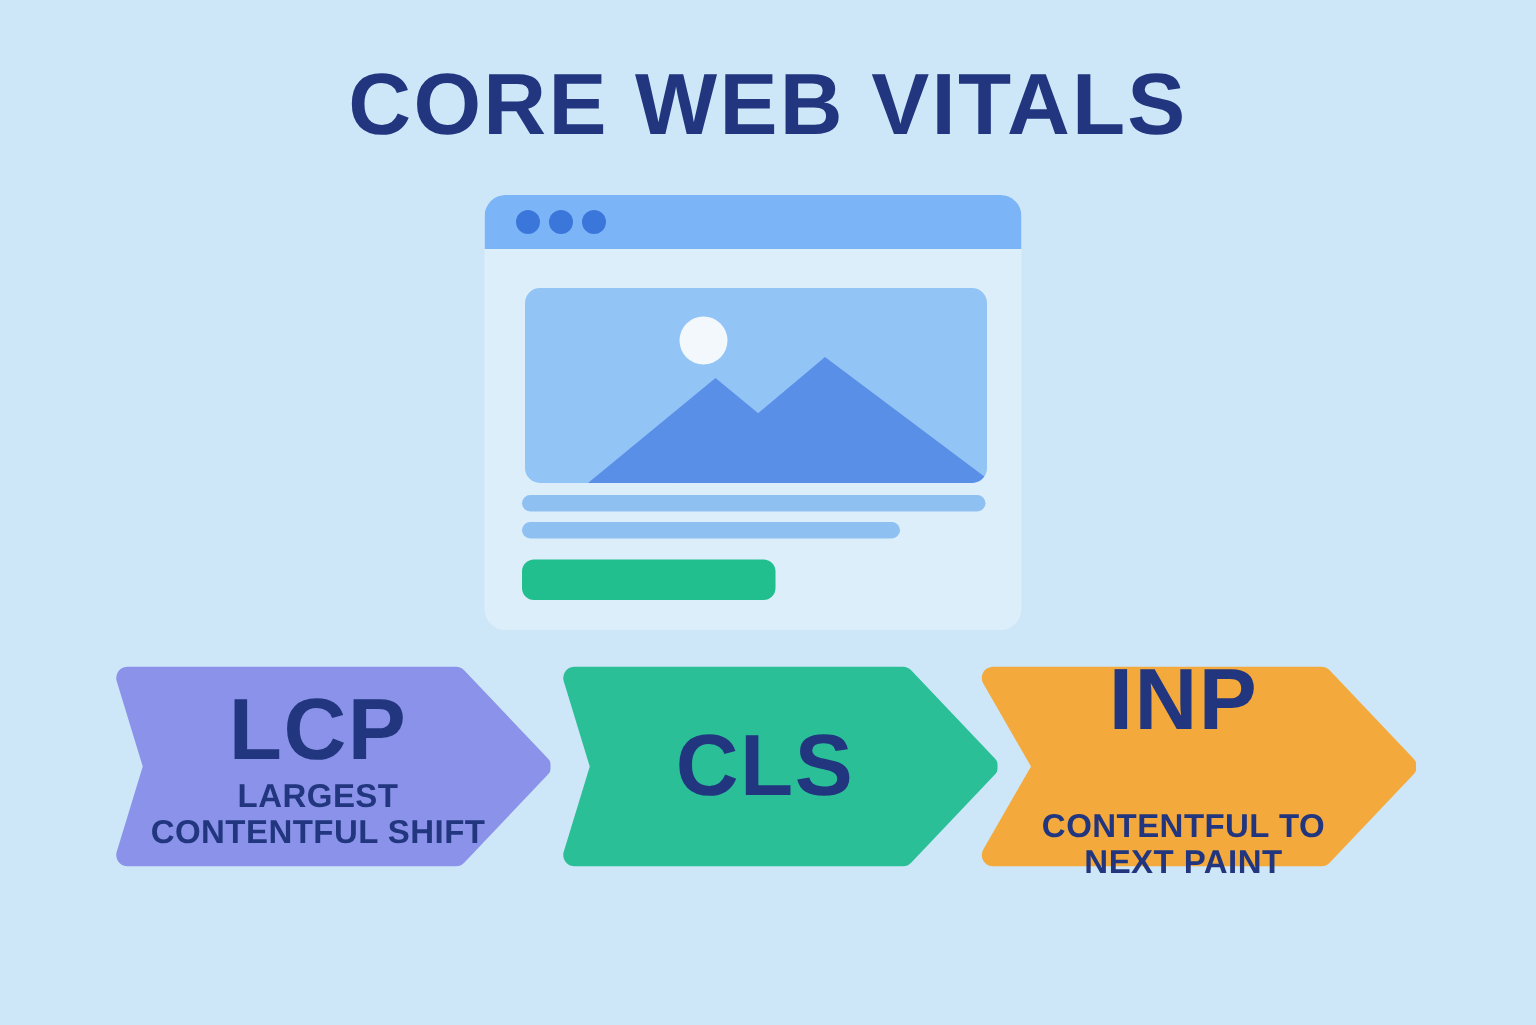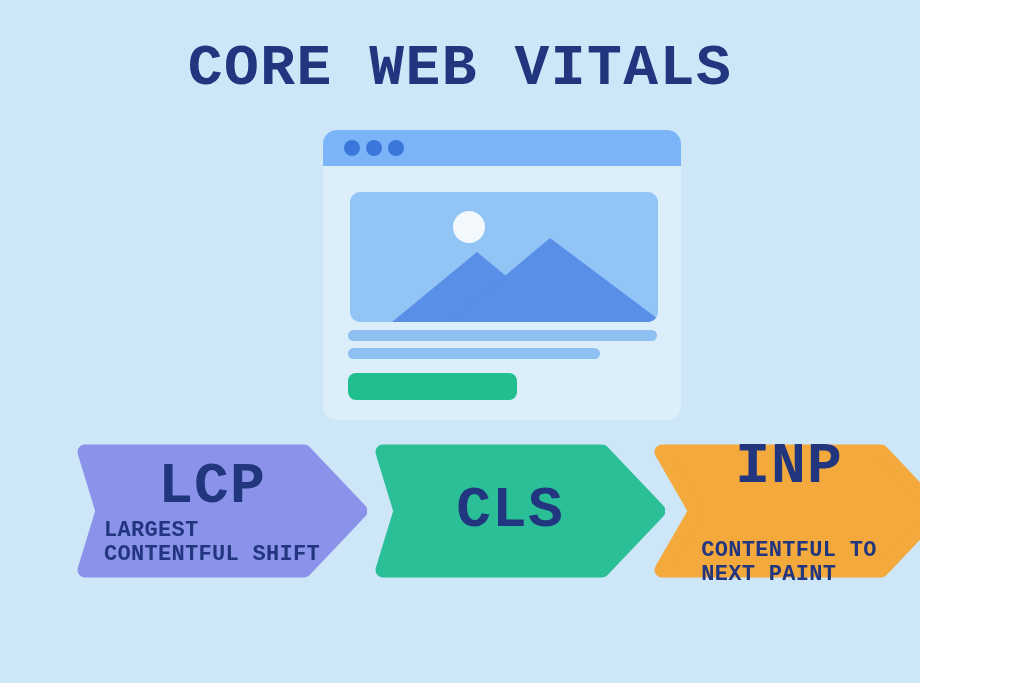--- a/index.html
+++ b/index.html
@@ -1,22 +1,21 @@
 <!DOCTYPE html>
 <html><head>
 <meta charset="utf-8">
 <style>
   html, body { margin: 0; padding: 0; }
   body { font-family: "Liberation Sans", sans-serif; }
   .canvas {
     position: relative;
-    width: 920px;
+    width: 1024px;
     height: 683px;
     overflow: hidden;
-    font-family: Liberation Mono, monospace;
   }
   .title {
     position: absolute;
     top: 36px;
     left: 0;
     width: 100%;
     margin: 0;
     text-align: center;
     font-size: 58px;
     font-weight: bold;
@@ -104,20 +103,21 @@
   }
   .chevron-text {
     position: absolute;
     inset: 0;
     display: flex;
     flex-direction: column;
     align-items: center;
     justify-content: center;
     padding: 6px 42px 2px 22px;
     box-sizing: border-box;
+    text-align: center;
   }
   .abbr {
     font-size: 58px;
     font-weight: bold;
     line-height: 0.95;
     letter-spacing: 1px;
   }
   .sub {
     margin-top: 5px;
     font-size: 22px;

